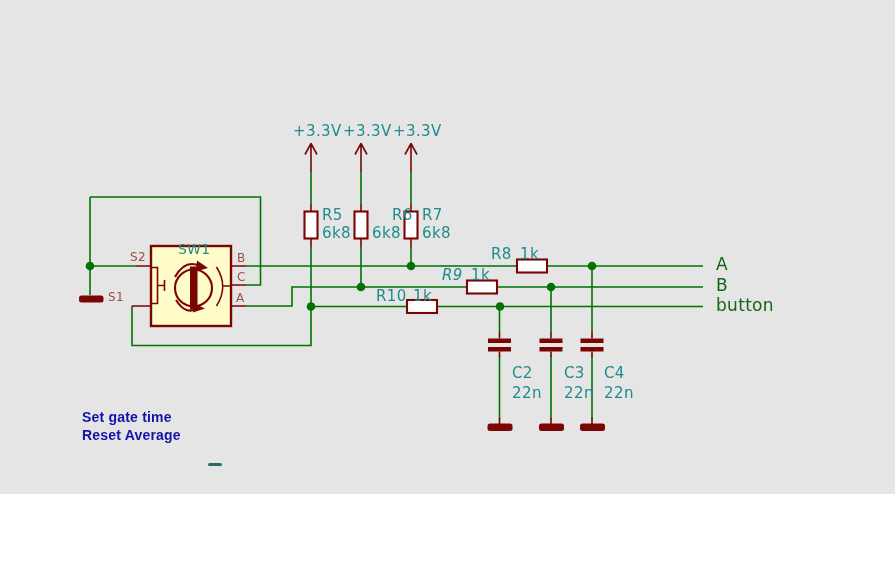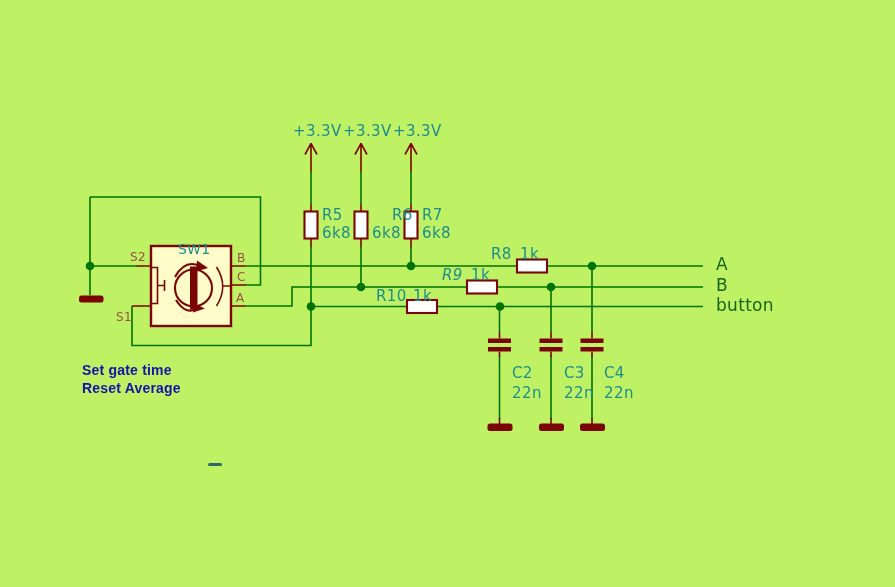--- a/index.html
+++ b/index.html
@@ -1,32 +1,32 @@
 <!DOCTYPE html>
 <html style="--wire: #007300; --component: #7a0505; --text_teal: #1f8c8c; --net_label: #156515; --annotation_blue: #1313a8; --pin_name: #9c4f45; --body_fill: #fffcc9; --teal_dim: #2a6a66;"><head>
 <meta charset="utf-8">
 <style>
   html,body{margin:0;padding:0;background:#fff;}
-  #canvas{position:relative;width:895px;height:587px;background:#bef264;overflow:hidden;
+  #canvas{position:relative;width:895px;height:494px;background:#e5e5e5;overflow:hidden;
           font-family:"DejaVu Sans",sans-serif;}
   #schem-svg{position:absolute;left:0;top:0;}
   .w{stroke:var(--wire);stroke-width:1.6;fill:none;}
   .dot{fill:var(--wire);stroke:none;}
   .m{stroke:var(--component);stroke-width:1.6;fill:none;}
   .m2{stroke:var(--component);stroke-width:2.1;fill:none;}
   .mfill{fill:var(--component);stroke:none;}
   .compbox{stroke:var(--component);stroke-width:2.1;fill:#ffffff;}
   .body{stroke:var(--component);stroke-width:2.4;fill:var(--body_fill);}
   .lbl{position:absolute;white-space:pre;line-height:1;}
   .teal{color:var(--text_teal);font-size:15px;letter-spacing:0.4px;}
   .teal14{color:var(--text_teal);font-size:14px;letter-spacing:0.2px;}
   .pin{color:var(--pin_name);font-size:12px;letter-spacing:0.3px;}
   .net{color:var(--net_label);font-size:17px;letter-spacing:0.3px;}
   .blue{color:var(--annotation_blue);font-family:"Liberation Sans",sans-serif;
-        font-weight:700;font-size:14px;letter-spacing:0.2px;}
+        font-weight:700;font-size:14px;letter-spacing:0.2px;margin-top:47px;}
   .dash{position:absolute;left:208px;top:463px;width:14px;height:3px;border-radius:2px;
         background:var(--teal_dim);}
 </style>
 </head>
 <body>
 
 <div id="canvas">
 
   <svg id="schem-svg" width="895" height="587" viewBox="0 0 895 587">
 
@@ -141,21 +141,21 @@
 
   <div class="lbl teal" style="left:512px;top:366px;">C2</div>
   <div class="lbl teal" style="left:512px;top:386px;">22n</div>
   <div class="lbl teal" style="left:564px;top:366px;text-align:center;">C3</div>
   <div class="lbl teal" style="left:564px;top:386px;">22n</div>
   <div class="lbl teal" style="left:604px;top:366px;">C4</div>
   <div class="lbl teal" style="left:604px;top:386px;">22n</div>
 
   <div class="lbl teal14" style="left:178px;top:206px;margin-top:36px;">SW1</div>
   <div class="lbl pin" style="left:130px;top:251px;">S2</div>
-  <div class="lbl pin" style="left:116px;top:291px;margin-top:20px;">S1</div>
+  <div class="lbl pin" style="left:108px;top:291px;">S1</div>
   <div class="lbl pin" style="left:237px;top:252px;">B</div>
   <div class="lbl pin" style="left:237px;top:271px;">C</div>
   <div class="lbl pin" style="left:236px;top:292px;">A</div>
 
   <div class="lbl net" style="left:716px;top:256px;">A</div>
   <div class="lbl net" style="left:716px;top:277px;">B</div>
   <div class="lbl net" style="left:716px;top:297px;">button</div>
 
   <div class="lbl blue" style="left:82px;top:363px;">Set gate time</div>
   <div class="lbl blue" style="left:82px;top:381px;">Reset Average</div>

